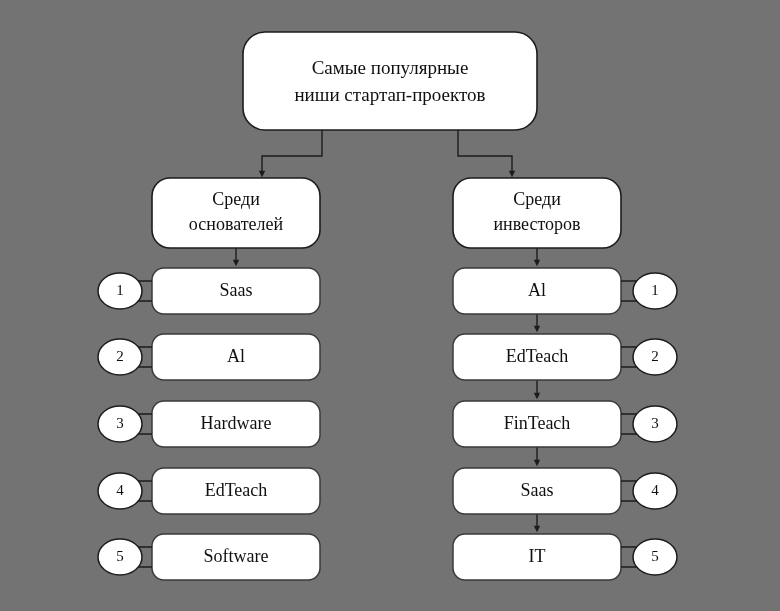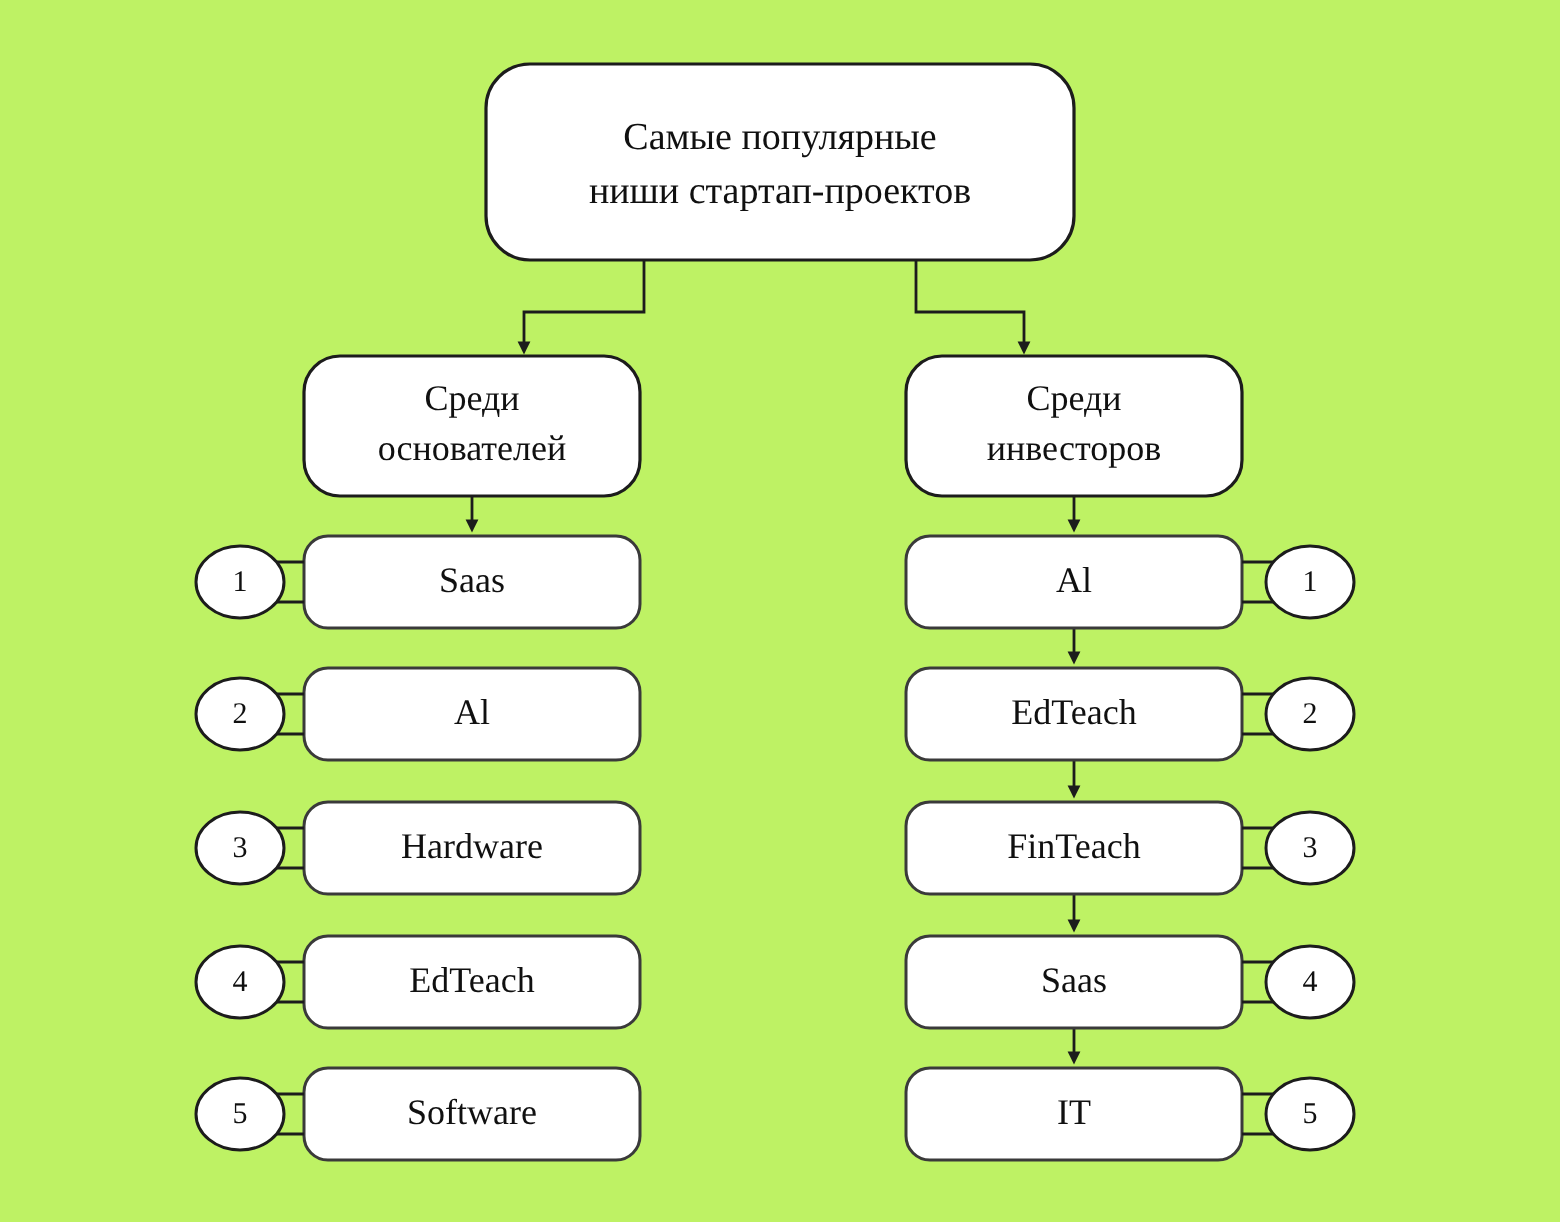--- a/index.html
+++ b/index.html
@@ -10,21 +10,21 @@
   body {
     width: 780px;
     height: 611px;
     font-family: "Liberation Serif", serif;
     overflow: hidden;
   }
   #diagram-root {
     position: relative;
     width: 780px;
     height: 611px;
-    background: #bef264;
+    background: #737373;
   }
   svg.diagram {
     display: block;
     width: 780px;
     height: 611px;
   }
   .node-box {
     fill: #ffffff;
     stroke: #1c1c1c;
     stroke-width: 1.6;

